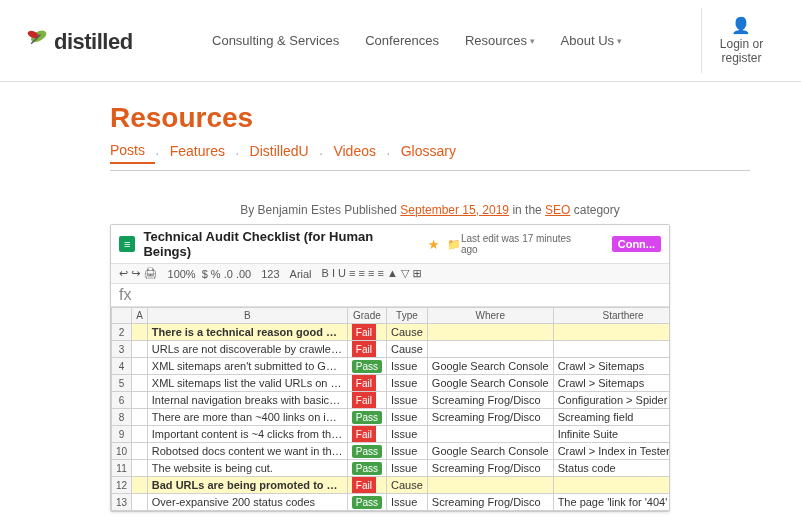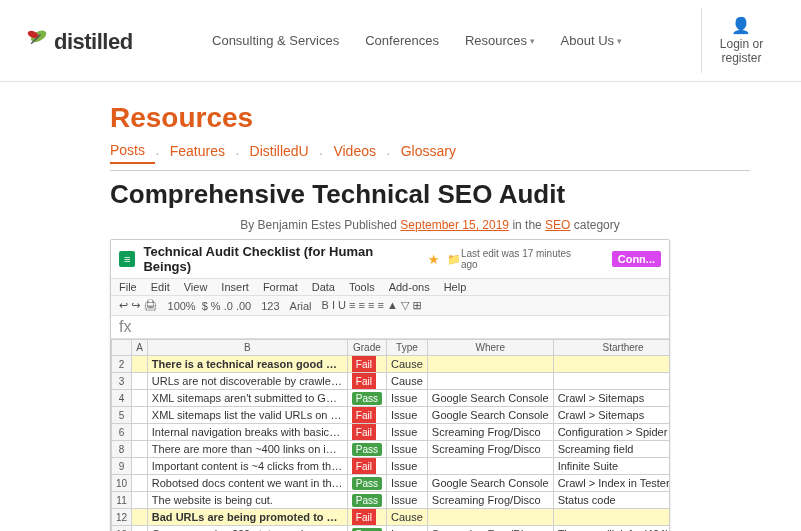--- a/index.html
+++ b/index.html
@@ -75,21 +75,21 @@
       font-size: 28px;
       font-weight: bold;
       color: #e05c1a;
       margin-bottom: 8px;
     }
 
     .sub-nav {
       display: flex;
       align-items: center;
       gap: 0;
-      margin-bottom: 8px;
+      margin-bottom: 32px;
       border-bottom: 1px solid #ccc;
       padding-bottom: 6px;
     }
     .sub-nav-item {
       font-size: 14px;
       color: #e05c1a;
       cursor: pointer;
       padding: 0 10px 4px 0;
     }
     .sub-nav-item:first-child {
@@ -258,21 +258,20 @@
       <span class="sub-nav-item">Features</span>
       <span class="sub-nav-sep">·</span>
       <span class="sub-nav-item">DistilledU</span>
       <span class="sub-nav-sep">·</span>
       <span class="sub-nav-item">Videos</span>
       <span class="sub-nav-sep">·</span>
       <span class="sub-nav-item">Glossary</span>
     </div>
   </div>
 
-  <h2 class="article-title">Comprehensive Technical SEO Audit</h2>
 
   <p class="article-meta">
     <span>By Benjamin Estes Published</span>
     <a>September 15, 2019</a>
     <span>in the</span>
     <a>SEO</a>
     <span>category</span>
   </p>
 
   <div class="spreadsheet-container">
@@ -282,31 +281,20 @@
         <span class="ss-title">Technical Audit Checklist (for Human Beings)</span>
         <span style="color:#f9a825;font-size:13px;">★</span>
         <span style="font-size:11px;color:#888;">📁</span>
       </div>
       <div style="display:flex;align-items:center;gap:24px;">
         <span style="font-size:10px;color:#666;">Last edit was 17 minutes ago</span>
         <div style="background:#d946ef;color:#fff;padding:2px 6px;font-size:11px;border-radius:2px;font-weight:bold;">Conn...</div>
       </div>
     </div>
 
-    <div class="ss-menu">
-      <span class="ss-menu-item">File</span>
-      <span class="ss-menu-item">Edit</span>
-      <span class="ss-menu-item">View</span>
-      <span class="ss-menu-item">Insert</span>
-      <span class="ss-menu-item">Format</span>
-      <span class="ss-menu-item">Data</span>
-      <span class="ss-menu-item">Tools</span>
-      <span class="ss-menu-item">Add-ons</span>
-      <span class="ss-menu-item">Help</span>
-    </div>
 
     <div class="ss-format-bar">
       <span>↩ ↪ 🖨</span>
       <span style="margin-left:4px;">100%</span>
       <span>$ % .0 .00</span>
       <span style="margin-left:4px;">123</span>
       <span style="margin-left:4px;">Arial</span>
       <span style="margin-left:4px; flex:1;">B I U ≡ ≡ ≡ ≡ ▲ ▽ ⊞</span>
     </div>
 

